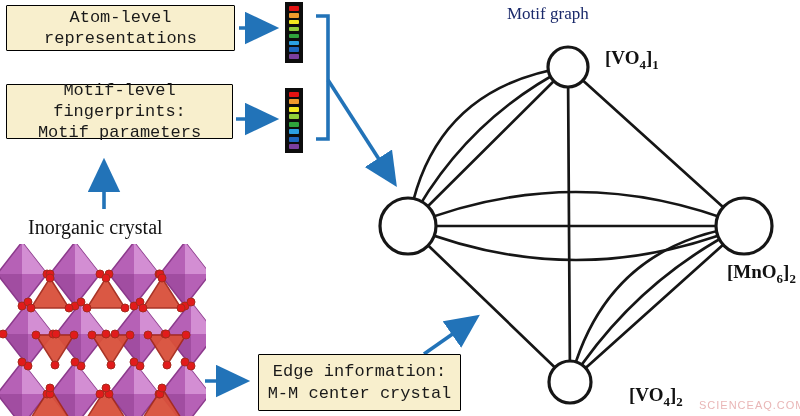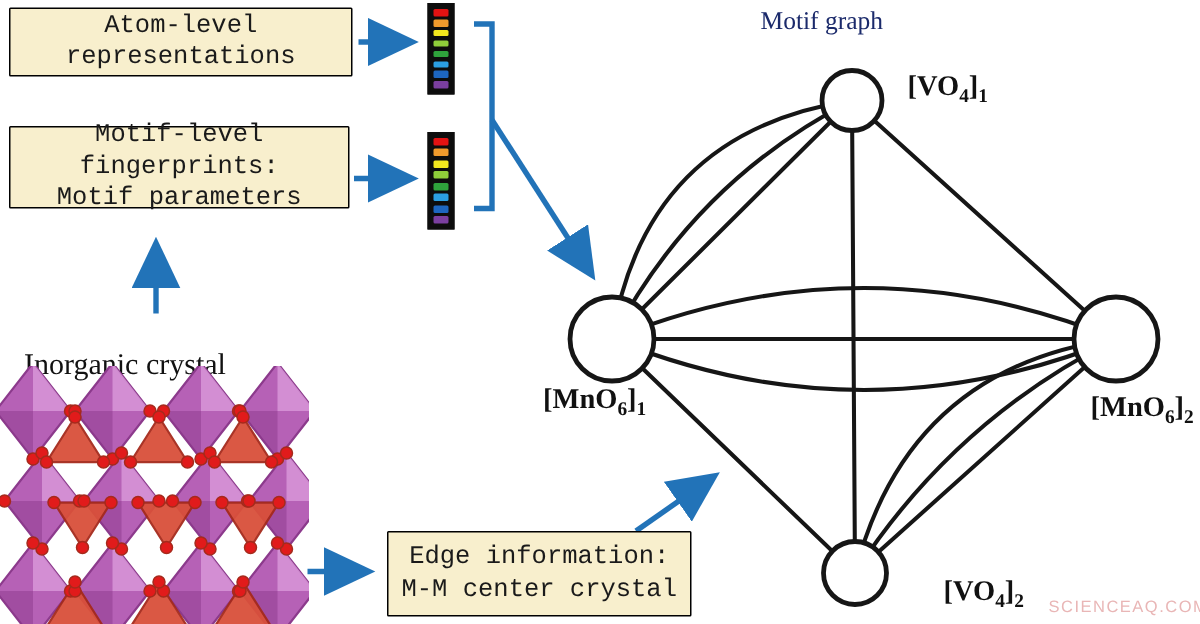--- a/index.html
+++ b/index.html
@@ -106,27 +106,24 @@
     <div class="seg" style="background: rgb(243, 232, 30);"></div>
     <div class="seg" style="background: rgb(143, 206, 58);"></div>
     <div class="seg" style="background: rgb(47, 163, 60);"></div>
     <div class="seg" style="background: rgb(43, 159, 227);"></div>
     <div class="seg" style="background: rgb(29, 102, 192);"></div>
     <div class="seg" style="background: rgb(123, 63, 160);"></div>
   </div>
 
   <div id="title" class="lbl" style="left:507px;top:4px;">Motif graph</div>
 
-  <div id="crystal-caption" class="lbl" style="left:16px;top:216px;margin-top:16px;">Inorganic crystal</div>
+  <div id="crystal-caption" class="lbl" style="left:28px;top:216px;">Inorganic crystal</div>
 
   <div class="node-lbl" style="left:605px;top:47px;">
     <span>[VO</span><sub>4</sub><span>]</span><sub>1</sub>
-  </div>
-  <div class="node-lbl" style="left:362px;top:256px;">
-    <span>[MnO</span><sub>6</sub><span>]</span><sub>1</sub>
   </div>
   <div class="node-lbl" style="left:727px;top:261px;">
     <span>[MnO</span><sub>6</sub><span>]</span><sub>2</sub>
   </div>
   <div class="node-lbl" style="left:599px;top:384px;margin-left:30px;">
     <span>[VO</span><sub>4</sub><span>]</span><sub>2</sub>
   </div>
 
   <svg id="crystal-svg" class="abs" style="left:0;top:244px" width="206" height="172" viewBox="0 0 206 172">
       <polygon points="22,-2 47,30 22,62 -3,30" fill="#b661b6" stroke="#8c3a8c" stroke-width="1.5"></polygon>

